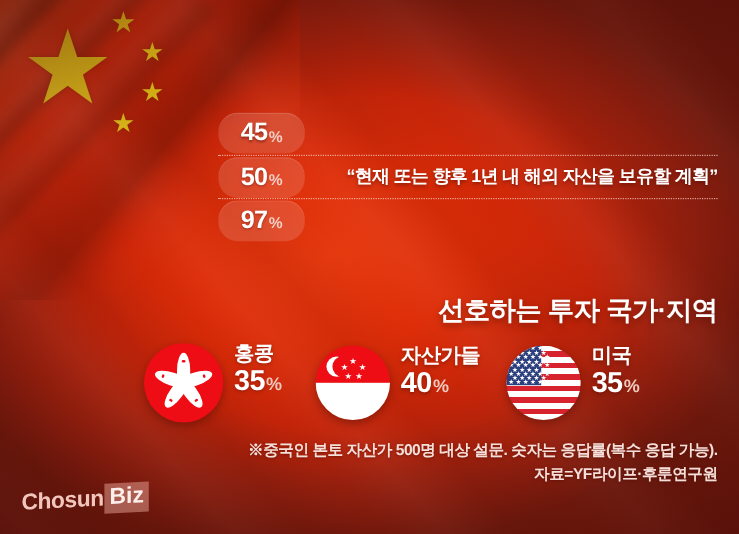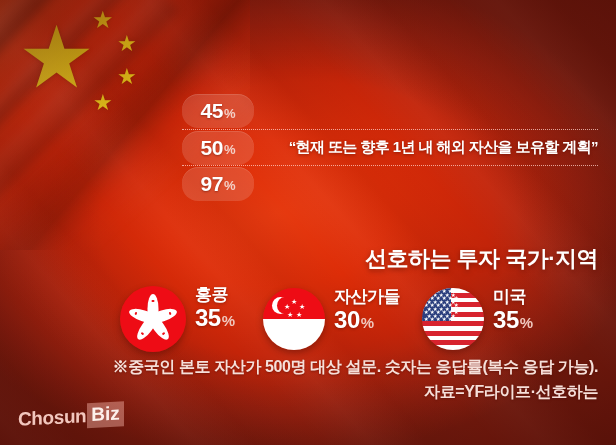--- a/index.html
+++ b/index.html
@@ -183,21 +183,21 @@
   }
   .us-canton {
     position:absolute; left:0; top:0; width:46%; height:53.8%;
     background:#2b3f7e;
   }
   .us-canton .s { position:absolute; color:#fff; font-size:5.5px; line-height:1; }
 
   
   .footnote {
     position:absolute; right:18px; bottom:40px;
-    font-size:16px; font-weight:bold; color:#f6dfd9;
+    font-size:13px; font-weight:bold; color:#f6dfd9;
     letter-spacing:-0.4px; text-align:right; line-height:1.55;
     text-shadow:0 1px 2px rgba(80,12,4,0.5);
     white-space:nowrap;
   }
   .footnote .src { display:block; }
 
   .logo {
     position:absolute; left:18px; bottom:16px;
     display:flex; align-items:center;
     transform: skewY(-3deg);
@@ -291,21 +291,21 @@
           <div class="sg-cres"></div>
           <span class="sg-star" style="left:28px;top:10px;">★</span>
           <span class="sg-star" style="left:36px;top:15px;">★</span>
           <span class="sg-star" style="left:33px;top:23px;">★</span>
           <span class="sg-star" style="left:24px;top:23px;">★</span>
           <span class="sg-star" style="left:21px;top:15px;">★</span>
         </div>
         <div class="cinfo">
           <div class="cname">자산가들</div>
           <div class="cval">
-            <span class="num">30</span><span class="pct">%</span>
+            <span class="num">40</span><span class="pct">%</span>
           </div>
         </div>
       </div>
 
       <div class="country c-us">
         <div class="flag-circle">
           <div class="us-stripes"></div>
           <div class="us-canton" id="us-canton">
               <span class="s" style="left: 1.6px; top: 1.2px;">★</span>
               <span class="s" style="left: 7.6px; top: 1.2px;">★</span>
@@ -364,21 +364,21 @@
           <div class="cval">
             <span class="num">35</span><span class="pct">%</span>
           </div>
         </div>
       </div>
 
     </div>
 
     <div class="footnote">
       <span>※중국인 본토 자산가 500명 대상 설문. 숫자는 응답률(복수 응답 가능).</span>
-      <span class="src">자료=YF라이프·선호하는</span>
+      <span class="src">자료=YF라이프·후룬연구원</span>
     </div>
 
     <div class="logo">
       <span class="chosun">Chosun</span>
       <span class="biz">Biz</span>
     </div>
 
   </div>
 </div>
 

